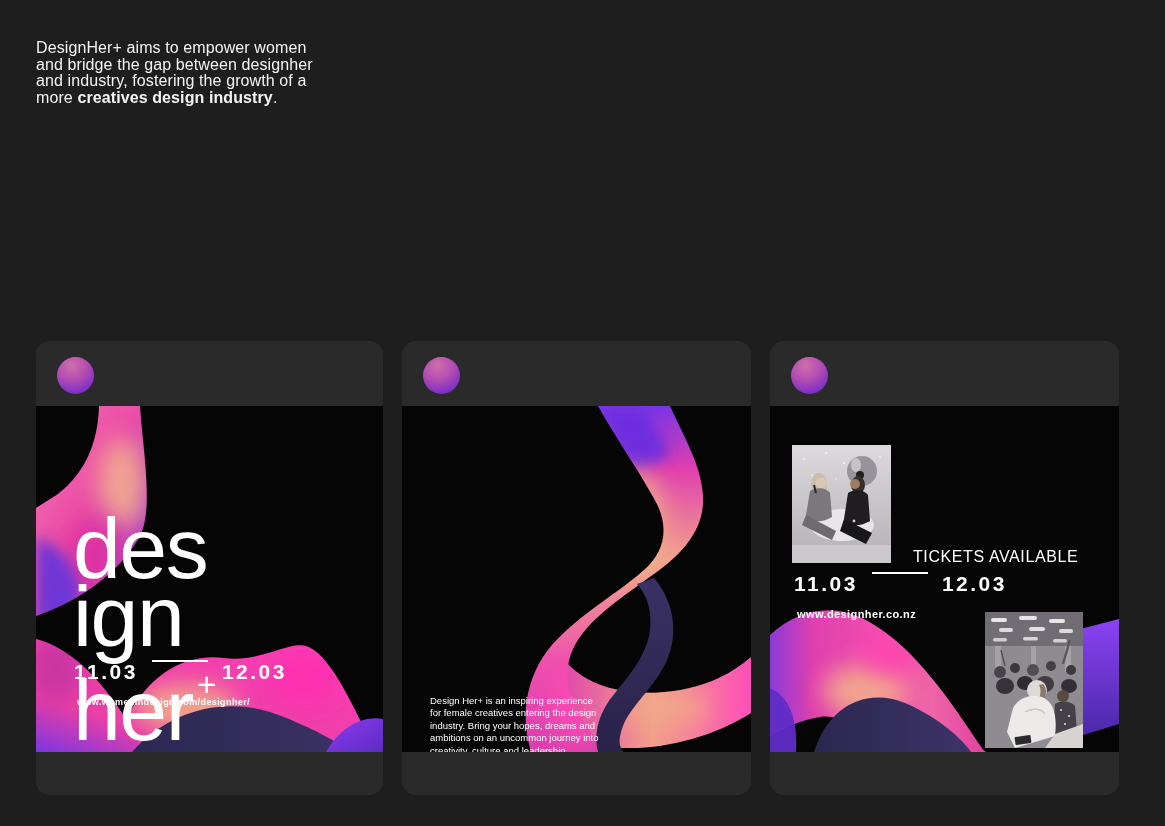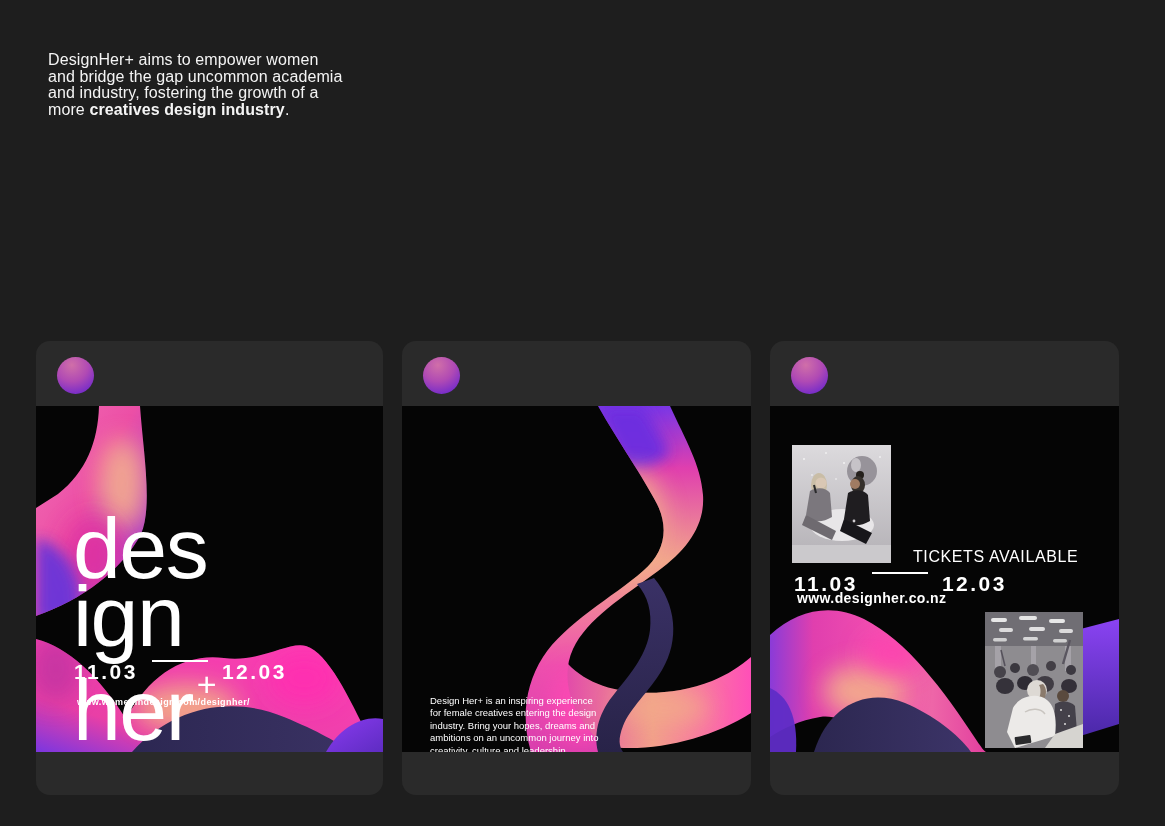--- a/index.html
+++ b/index.html
@@ -4,21 +4,21 @@
 <style>
   html,body{margin:0;padding:0}
   body{
     width:1165px;height:826px;position:relative;overflow:hidden;
     background:#1e1e1e;
     font-family:"Liberation Sans", sans-serif;
     -webkit-font-smoothing:antialiased;
   }
   
   .intro{
-    position:absolute;left:36px;top:40px;margin:12px;
+    position:absolute;left:36px;top:40px;margin:0;
     color:#f4f4f4;font-size:16px;line-height:16.5px;letter-spacing:.1px;
   }
   .intro span{display:block}
   .intro .inline{display:inline}
   .intro .bold{font-weight:700}
   
   .cards{position:absolute;left:36px;top:341px;display:flex;gap:19px}
   .card{
     position:relative;flex:0 0 auto;width:347px;height:454px;
     background:#2a2a2a;border-radius:14px;overflow:hidden;
@@ -51,28 +51,28 @@
   .c2-headline{left:28px;top:18px;font-size:24px;line-height:28.5px;font-weight:500;letter-spacing:.2px}
   .c2-headline span{display:block}
   .c2-desc{left:28px;top:279px;width:172px;font-size:9.5px;line-height:12.6px;font-weight:400;color:#e9e9e9}
   
   .photo{position:absolute;z-index:3;overflow:hidden}
   .photo svg{display:block}
   .ph-speakers{left:22px;top:39px;width:99px;height:118px}
   .ph-audience{left:215px;top:206px;width:98px;height:136px}
   .c3-tickets{left:143px;top:142px;font-size:16px;letter-spacing:.6px}
   .c3-dates{left:24px;top:166px}
-  .c3-url{left:27px;top:184px;font-size:14px}
+  .c3-url{left:27px;top:202px;font-size:11px}
 </style>
 </head>
 <body>
 
 <p class="intro">
   <span>DesignHer+ aims to empower women</span>
-  <span>and bridge the gap uncommon academia</span>
+  <span>and bridge the gap between designher</span>
   <span>and industry, fostering the growth of a</span>
   <span><span class="inline">more </span><span class="inline bold">creatives design industry</span><span class="inline">.</span></span>
 </p>
 
 <section class="cards">
 
   <article class="card">
     <header class="card-head">
       <span class="brand-dot"></span>
     </header>

